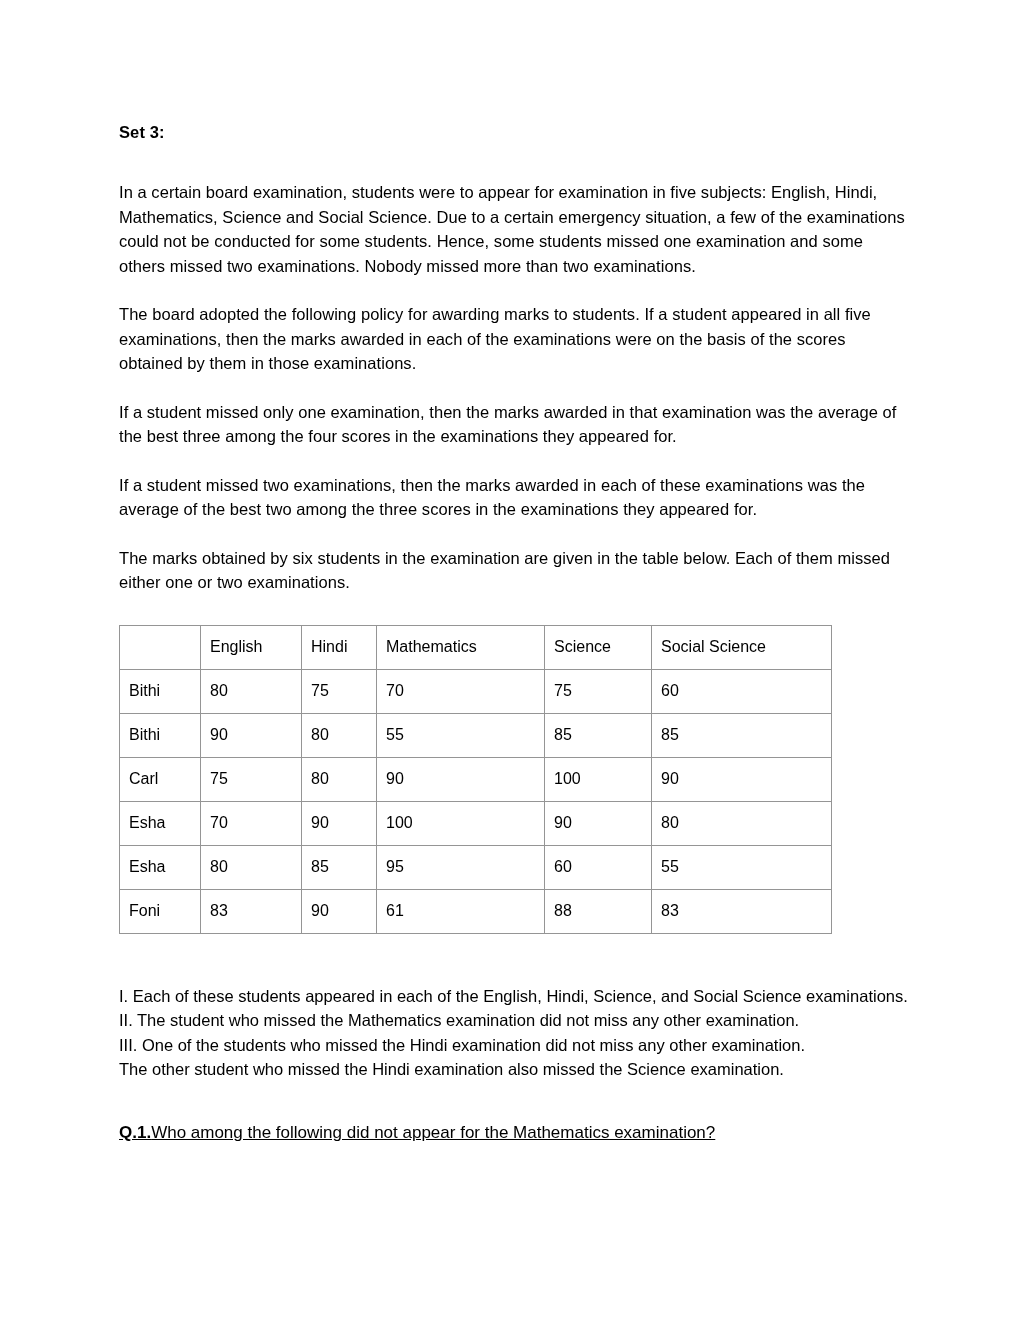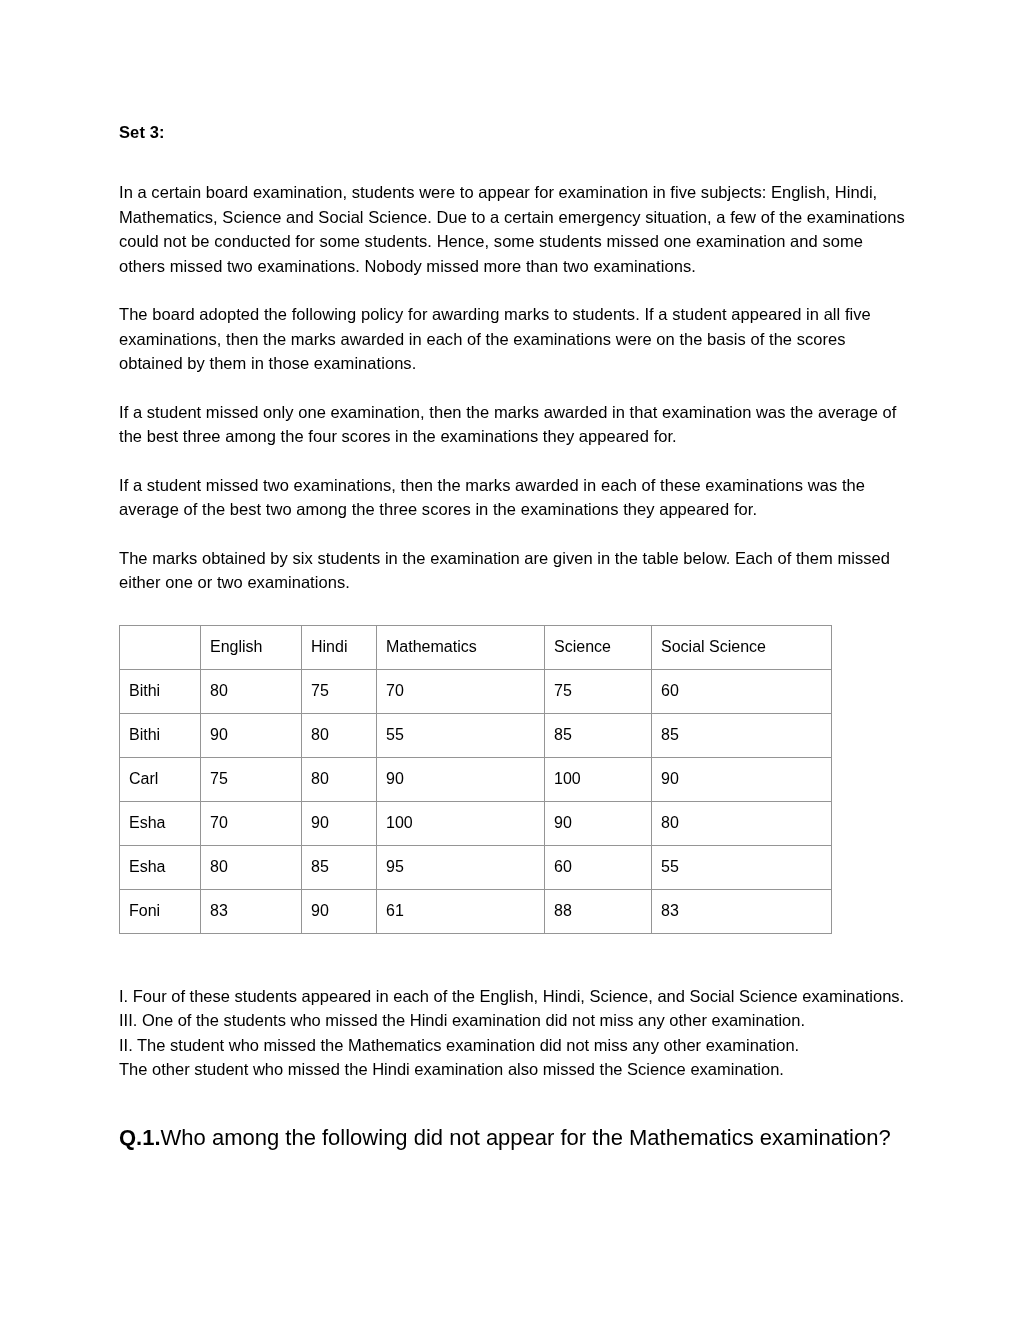--- a/index.html
+++ b/index.html
@@ -70,23 +70,24 @@
   table.marks col.c-soc   { width: 180px; }
 
   .facts-block {
     font-size: 16.5px;
     line-height: 24.5px;
     max-width: 800px;
   }
   .facts-block .fact-line { display: block; }
 
   .question {
-    font-size: 22px;
+    font-size: 17px;
     line-height: 24.5px;
     max-width: 800px;
+    text-decoration: underline;
   }
   .question .q-label {
     font-weight: bold;
   }
 </style>
 </head>
 <body>
 
 <div class="page">
 
@@ -184,23 +185,23 @@
       </tr>
     </tbody>
   </table>
 
   <div class="gap-26"></div>
 
 
   <div class="gap-24"></div>
 
   <div class="facts-block">
-    <span class="fact-line">I. Four of these students appeared in each of the English, Hindi, Science, and Social Science examinations.</span>
+    <span class="fact-line">I. Each of these students appeared in each of the English, Hindi, Science, and Social Science examinations.</span>
+    <span class="fact-line">II. The student who missed the Mathematics examination did not miss any other examination.</span>
     <span class="fact-line">III. One of the students who missed the Hindi examination did not miss any other examination.</span>
-    <span class="fact-line">II. The student who missed the Mathematics examination did not miss any other examination.</span>
     <span class="fact-line">The other student who missed the Hindi examination also missed the Science examination.</span>
   </div>
 
   <div class="gap-22"></div>
 
   <p class="question"><span class="q-label">Q.1.</span><span>Who among the following did not appear for the Mathematics examination?</span></p>
 
 </div>
 
 </body></html>

